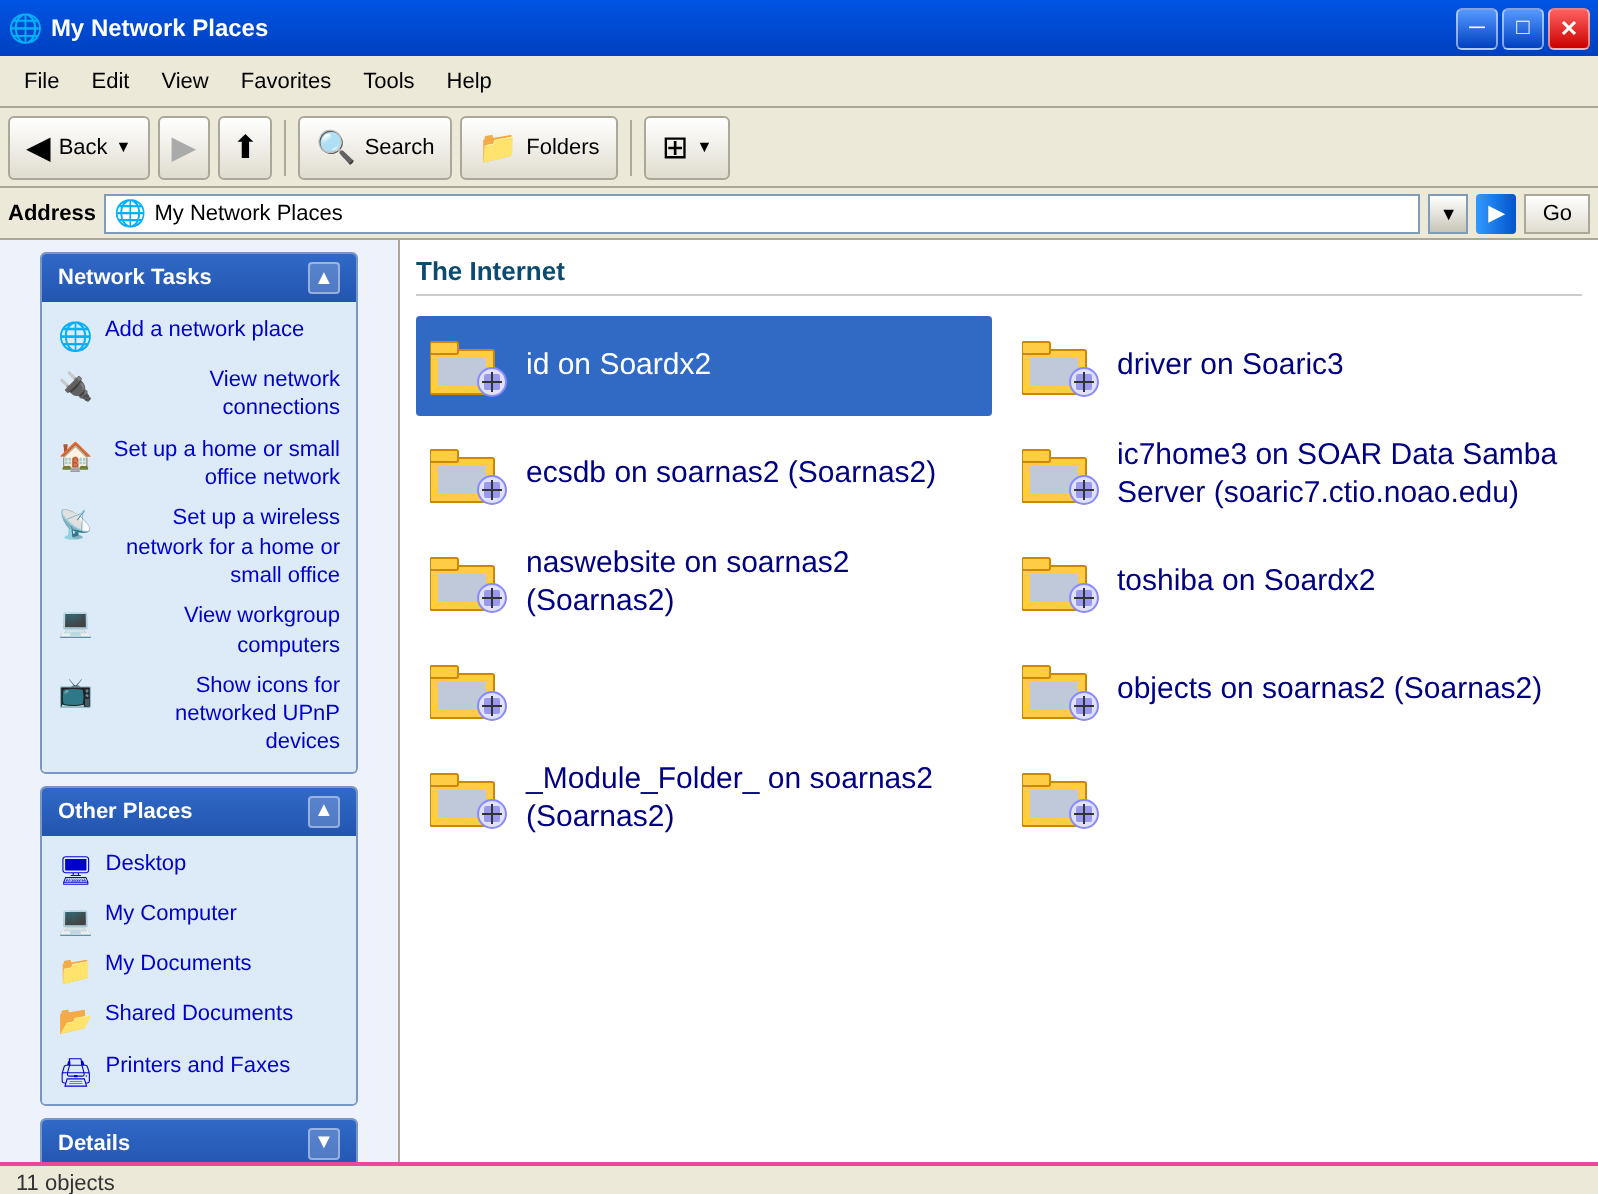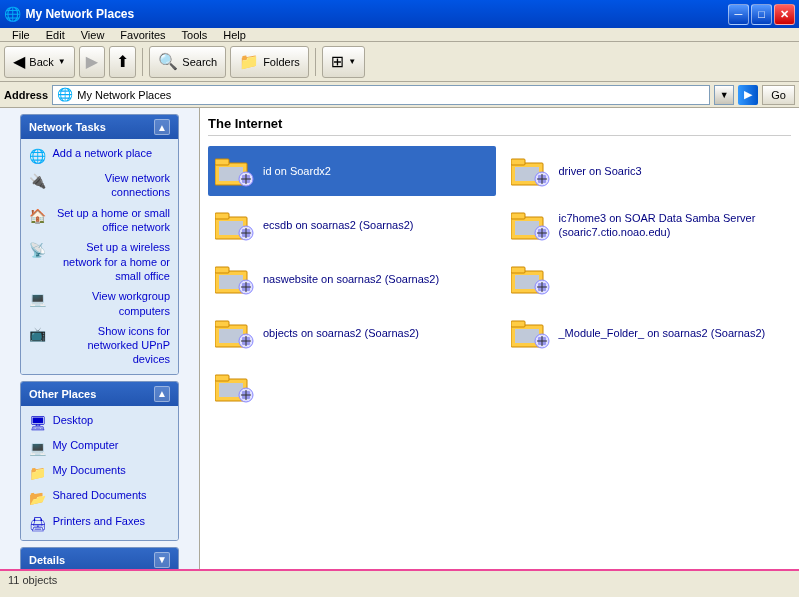--- a/index.html
+++ b/index.html
@@ -22,21 +22,21 @@
       width: 21px; height: 21px; border: 1px solid rgba(255,255,255,0.5);
       border-radius: 3px; cursor: pointer; display: flex; align-items: center; justify-content: center;
       font-size: 11px; font-weight: bold; color: white;
       background: linear-gradient(to bottom, #5599FF, #0040C0);
     }
     .title-btn.close { background: linear-gradient(to bottom, #FF6060, #CC0000); }
 
     
     .menu-bar {
       background: #ECE9D8;
-      height: 14px;
+      height: 26px;
       display: flex;
       align-items: center;
       padding: 0 4px;
       border-bottom: 1px solid #ACA899;
     }
     .menu-item {
       padding: 2px 8px;
       cursor: pointer;
       font-size: 11px;
       color: #000;
@@ -152,21 +152,21 @@
     .sidebar-item-icon { font-size: 14px; flex-shrink: 0; margin-top: 1px; }
 
     
     .content-area {
       flex: 1;
       background: white;
       overflow-y: auto;
       padding: 8px;
     }
     .content-section-title {
-      font-size: 13px; font-weight: bold; color: #000000;
+      font-size: 13px; font-weight: bold; color: #0c4a6e;
       margin-bottom: 10px;
       padding-bottom: 4px;
       border-bottom: 1px solid #CCC;
     }
     .items-grid {
       display: grid;
       grid-template-columns: 1fr 1fr;
       gap: 4px 8px;
     }
     .grid-item {
@@ -175,21 +175,21 @@
       cursor: pointer;
       border: 1px solid transparent;
       border-radius: 2px;
       min-height: 48px;
     }
     .grid-item.selected { background: #316AC5; color: white; }
     .grid-item-icon {
       width: 40px; height: 40px; flex-shrink: 0;
       display: flex; align-items: center; justify-content: center;
     }
-    .grid-item-label { font-size: 11px; line-height: 1.3; color: #000080; }
+    .grid-item-label { font-size: 15px; line-height: 1.3; color: #000080; }
     .grid-item.selected .grid-item-label { color: white; }
 
     
     .status-bar {
       height: 20px;
       background: #ECE9D8;
       border-top: 2px solid #ec4899;
       display: flex; align-items: center;
       padding: 0 8px;
       font-size: 11px; color: #333;
@@ -408,20 +408,34 @@
             <rect x="4" y="14" width="24" height="14" fill="#B0C8FF" opacity="0.8"></rect>
             <circle cx="31" cy="26" r="7" fill="#E0E0FF" stroke="#8888FF" stroke-width="1"></circle>
             <rect x="27" y="22" width="8" height="8" fill="#9999EE" rx="1"></rect>
             <line x1="26" y1="26" x2="36" y2="26" stroke="#333" stroke-width="1"></line>
             <line x1="31" y1="21" x2="31" y2="31" stroke="#333" stroke-width="1"></line>
           </svg>
         </div>
         <span class="grid-item-label">naswebsite on soarnas2 (Soarnas2)</span>
       </div>
 
+      <div class="grid-item">
+        <div class="grid-item-icon">
+          <svg width="40" height="36" viewBox="0 0 40 36">
+            <rect x="0" y="10" width="32" height="22" fill="#FFCC44" stroke="#CC8800" stroke-width="1" rx="1"></rect>
+            <rect x="0" y="6" width="14" height="6" fill="#FFCC44" stroke="#CC8800" stroke-width="1" rx="1"></rect>
+            <rect x="4" y="14" width="24" height="14" fill="#B0C8FF" opacity="0.8"></rect>
+            <circle cx="31" cy="26" r="7" fill="#E0E0FF" stroke="#8888FF" stroke-width="1"></circle>
+            <rect x="27" y="22" width="8" height="8" fill="#9999EE" rx="1"></rect>
+            <line x1="26" y1="26" x2="36" y2="26" stroke="#333" stroke-width="1"></line>
+            <line x1="31" y1="21" x2="31" y2="31" stroke="#333" stroke-width="1"></line>
+          </svg>
+        </div>
+        <span class="grid-item-label">toshiba on Soardx2</span>
+      </div>
 
       <div class="grid-item">
         <div class="grid-item-icon">
           <svg width="40" height="36" viewBox="0 0 40 36">
             <rect x="0" y="10" width="32" height="22" fill="#FFCC44" stroke="#CC8800" stroke-width="1" rx="1"></rect>
             <rect x="0" y="6" width="14" height="6" fill="#FFCC44" stroke="#CC8800" stroke-width="1" rx="1"></rect>
             <rect x="4" y="14" width="24" height="14" fill="#B0C8FF" opacity="0.8"></rect>
             <circle cx="31" cy="26" r="7" fill="#E0E0FF" stroke="#8888FF" stroke-width="1"></circle>
             <rect x="27" y="22" width="8" height="8" fill="#9999EE" rx="1"></rect>
             <line x1="26" y1="26" x2="36" y2="26" stroke="#333" stroke-width="1"></line>

